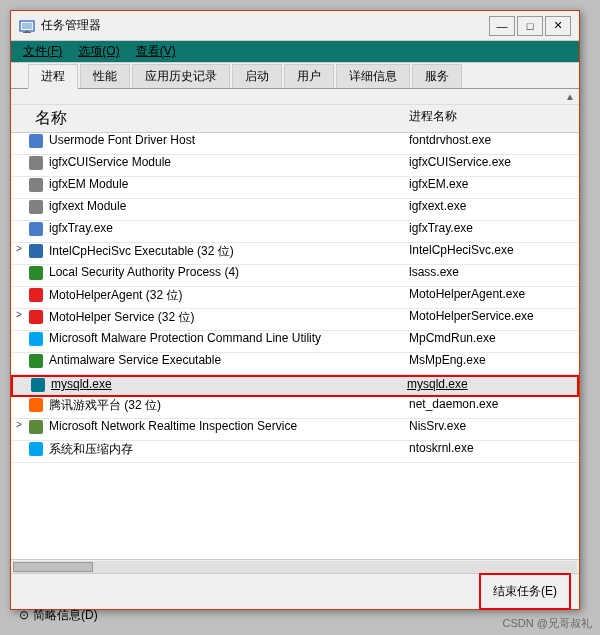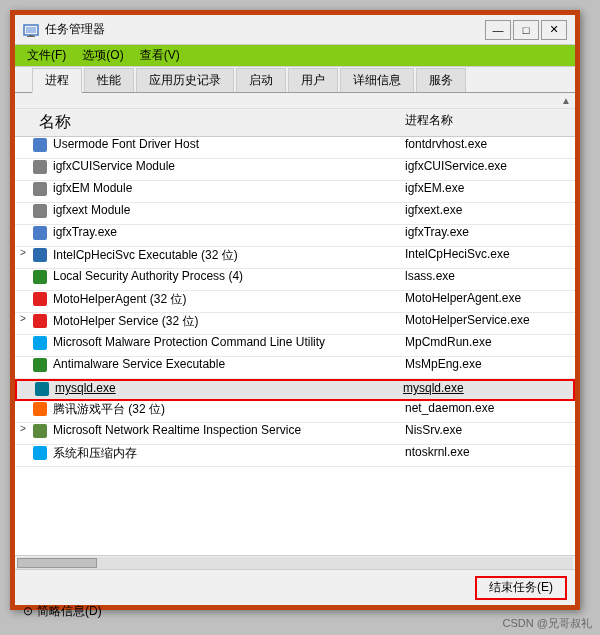--- a/index.html
+++ b/index.html
@@ -11,21 +11,21 @@
       font-size: 12px;
       overflow: hidden;
       position: relative;
     }
 
     
     .window {
       width: 570px;
       height: 600px;
       background: #f0f0f0;
-      border: 5px solid #c2410c;
+      border: 1px solid #c2410c;
       box-shadow: 2px 2px 8px rgba(0,0,0,0.4);
       position: absolute;
       top: 10px;
       left: 10px;
       display: flex;
       flex-direction: column;
     }
 
     
     .title-bar {
@@ -65,21 +65,22 @@
     }
 
     
     .menu-bar {
       height: 22px;
       display: flex;
       align-items: flex-end;
       padding: 0 4px;
       border-bottom: 1px solid #ccc;
       flex-shrink: 0;
-      background: #84cc16;
+      background: #0f766e;
+      text-decoration: underline;
     }
     .menu-item {
       padding: 2px 8px;
       cursor: pointer;
       font-size: 12px;
     }
 
     
     .tab-bar {
       height: 26px;
@@ -221,21 +222,21 @@
       padding: 0 8px;
       flex-shrink: 0;
     }
     .summary-text {
       font-size: 12px;
       cursor: pointer;
       color: #000;
       margin-top: 47px;
     }
     .end-task-btn {
-      height: 24px;
+      height: 37px;
       padding: 0 12px;
       background: #f0f0f0;
       border: 2px solid #e00;
       cursor: pointer;
       font-size: 12px;
       color: #000;
       text-align: right;
     }
 
     

